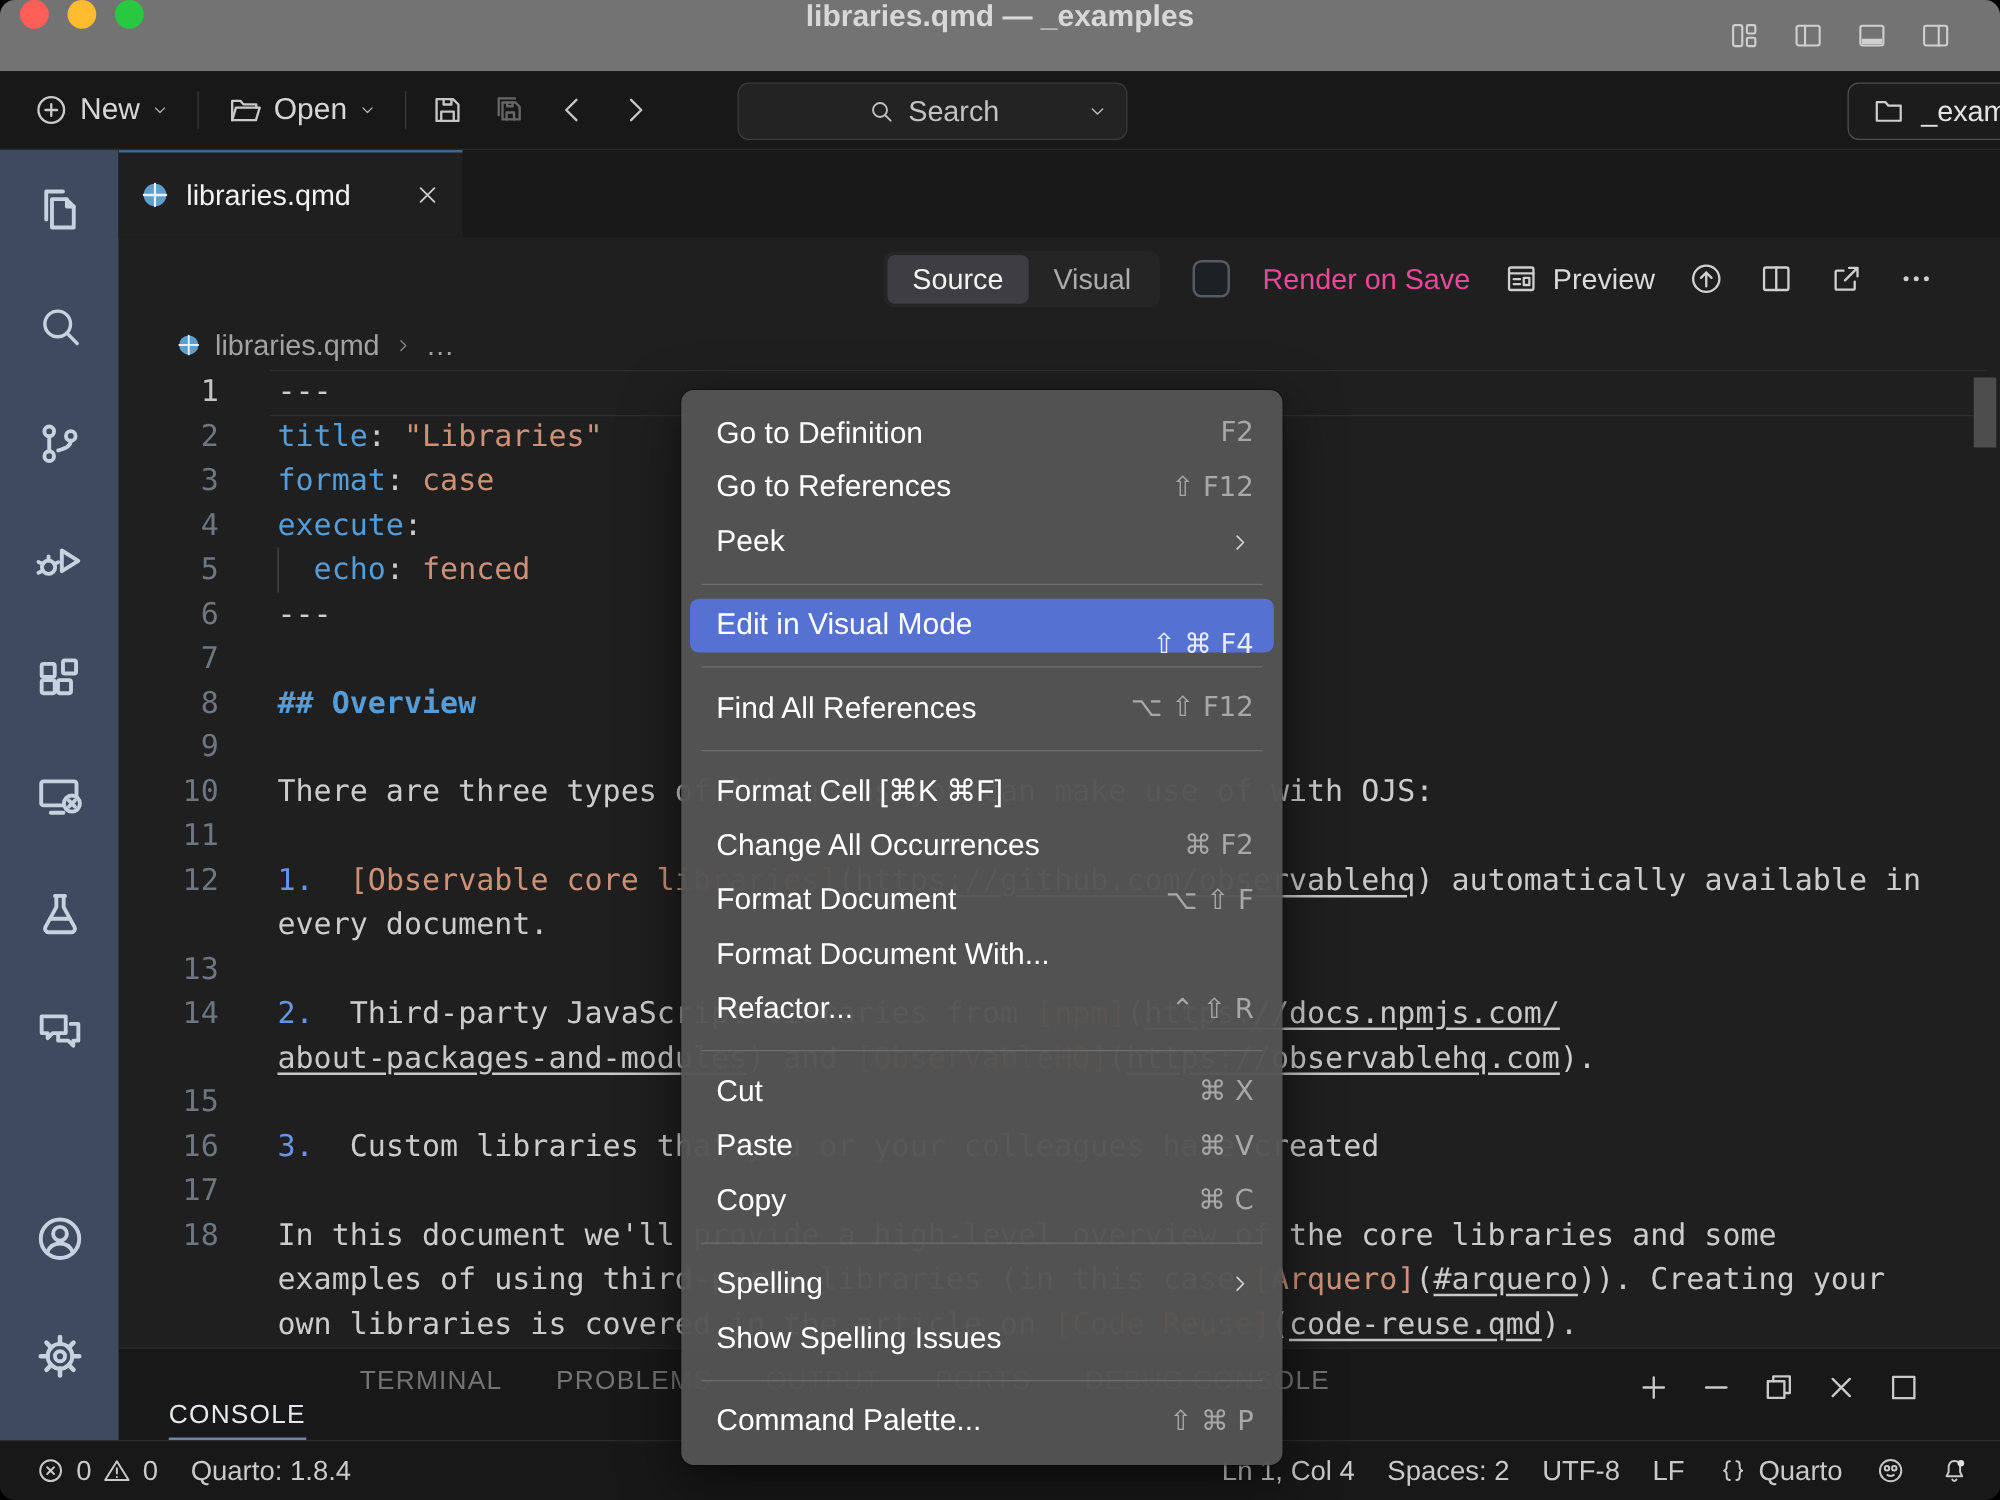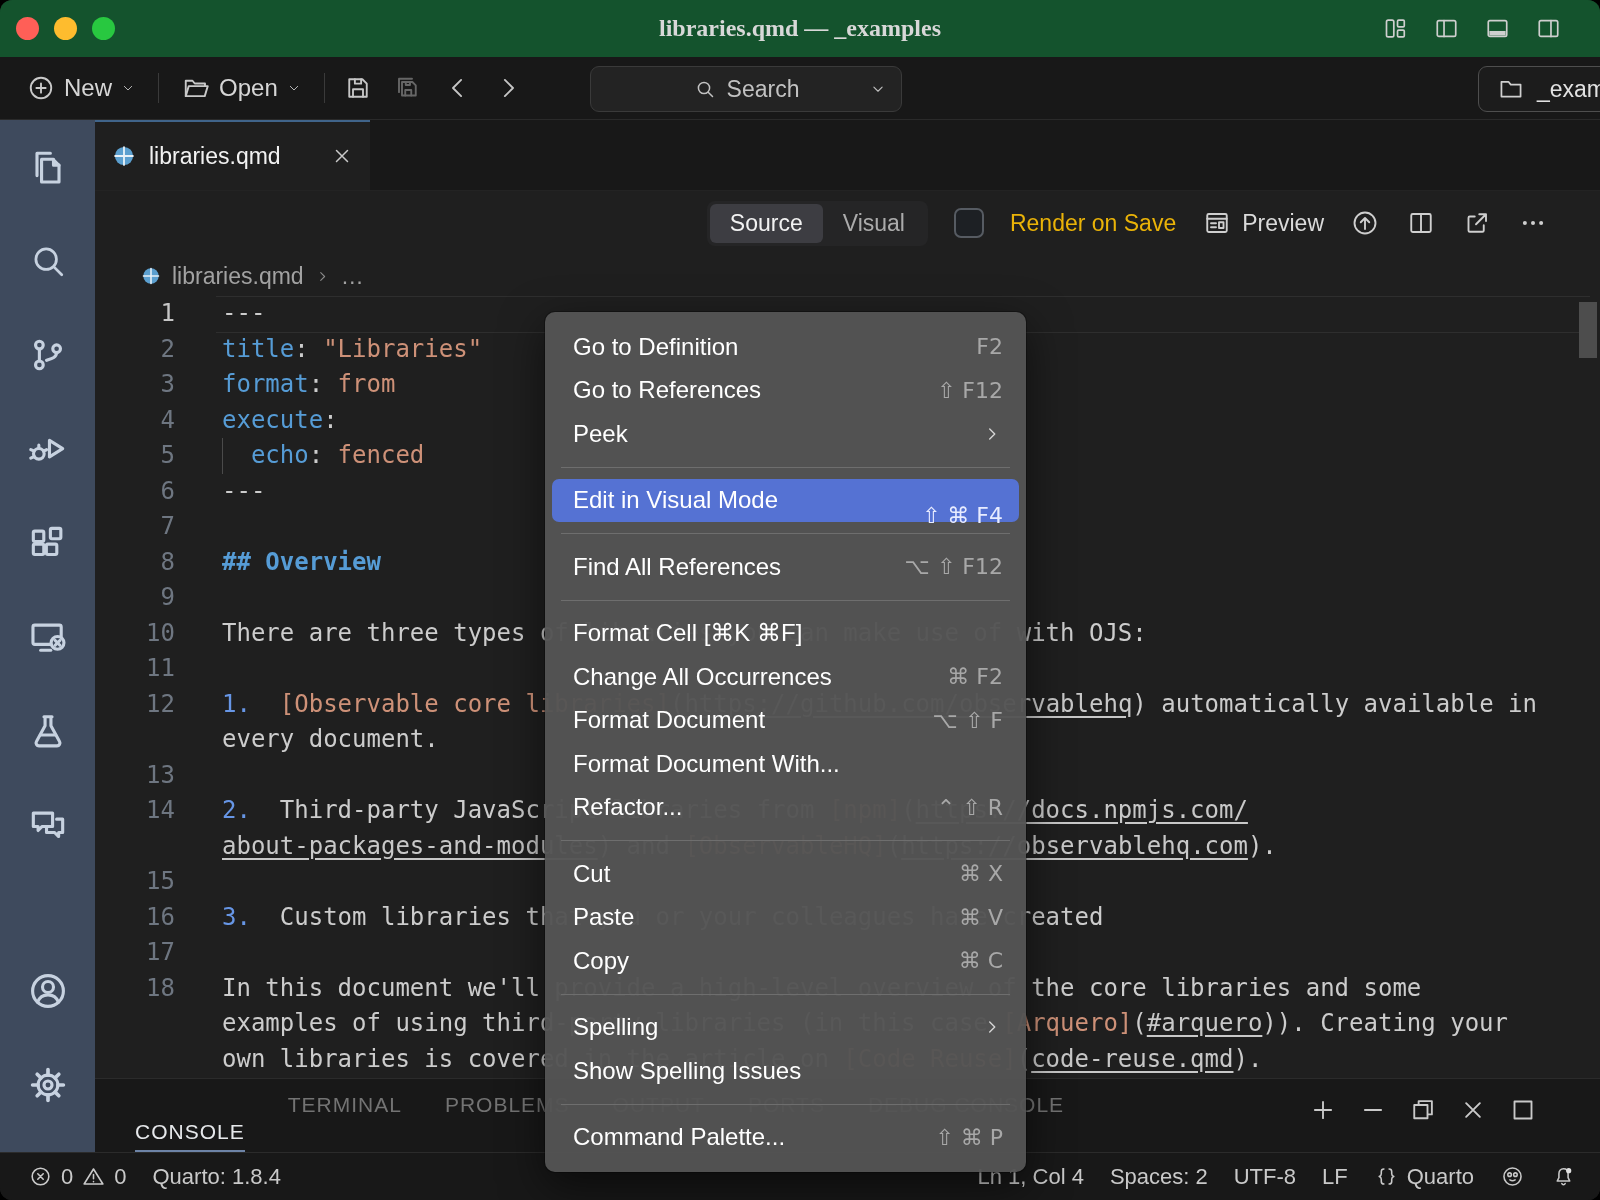--- a/index.html
+++ b/index.html
@@ -2,22 +2,22 @@
 <html><head>
 <meta charset="utf-8">
 <style>
   html,body{margin:0;padding:0;background:#000;}
   .window{position:relative;width:1600px;height:1200px;background:#1f1f1f;border-radius:12px;
           overflow:hidden;font-family:"Liberation Sans",sans-serif;color:#d6d6d6;}
   .ic{display:inline-flex;flex:none;}
   .ic svg{width:100%;height:100%;display:block;}
 
   
-  .titlebar{position:absolute;left:0;top:0;width:100%;height:57px;background:#14532d;
-            border-bottom:1px solid #101010;display:flex;align-items:center;font-family:Liberation Serif, serif;}
+  .titlebar{position:absolute;left:0;top:0;width:100%;height:57px;background:#737373;
+            border-bottom:1px solid #101010;display:flex;}
   .lights{display:flex;gap:15px;padding-left:16px;}
   .dot{width:23px;height:23px;border-radius:50%;}
   .dot.r{background:#ff5f57}.dot.y{background:#febc2e}.dot.g{background:#28c840}
   .wtitle{position:absolute;left:0;right:0;text-align:center;font-size:24px;font-weight:600;color:#d8d8d8;}
   .winicons{position:absolute;right:38px;top:0;height:57px;display:flex;align-items:center;gap:24px;color:#cfcfcf;}
   .winicons .ic{width:27px;height:27px;}
 
   
   .toolbar{position:absolute;left:0;top:57px;width:100%;height:62px;background:#181818;
            border-bottom:1px solid #2a2a2a;}
@@ -56,21 +56,21 @@
         display:flex;align-items:center;gap:12px;padding:0 16px;box-sizing:border-box;}
   .etab .ic{width:26px;height:26px;}
   .etab .tlabel{font-size:23px;color:#f2f2f2;flex:1;}
   .etab .tclose{width:24px;height:24px;color:#c9c9c9;}
   .actionsrow{position:absolute;left:0;top:70px;right:0;height:66px;display:flex;align-items:center;
               justify-content:flex-end;gap:26px;padding-right:52px;}
   .seg{display:flex;background:#252526;border-radius:8px;padding:3px;font-size:23px;}
   .seg .on{background:#3d3d42;border-radius:6px;color:#f2f2f2;padding:6px 20px;}
   .seg .off{color:#ababab;padding:6px 20px;}
   .chk{width:26px;height:26px;border:2px solid #565b62;border-radius:7px;background:#1d2024;}
-  .aclabel{font-size:23px;color:#eab308;}
+  .aclabel{font-size:23px;color:#ec4899;}
   .acbtn{display:flex;align-items:center;gap:10px;color:#dadada;font-size:23px;}
   .acbtn .ic,.aicon{width:30px;height:30px;color:#cfcfcf;}
   .breadcrumb{position:absolute;left:0;top:136px;right:0;height:40px;display:flex;align-items:center;
               gap:10px;padding-left:45px;color:#a2a2a2;font-size:23px;}
   .breadcrumb .ic{width:22px;height:22px;}
   .breadcrumb .bchev{width:17px;height:17px;color:#8b8b8b;}
 
   
   .codearea{position:absolute;left:0;top:176px;right:0;height:782px;
             font-family:"DejaVu Sans Mono",monospace;font-size:24px;line-height:35.5px;}
@@ -422,21 +422,21 @@
           </svg>
         </span>
       <span>…</span>
     </div>
 
     <div class="codearea" id="codearea">
       <div class="curline" id="curline"></div>
       <div class="vscroll"></div>
     <div class="crow"><div class="gut gcur">1</div><div class="lc"><span class="c-txt">---</span></div></div>
         <div class="crow"><div class="gut">2</div><div class="lc"><span class="c-key">title</span><span class="c-txt">: </span><span class="c-str">"Libraries"</span></div></div>
-        <div class="crow"><div class="gut">3</div><div class="lc"><span class="c-key">format</span><span class="c-txt">: </span><span class="c-str">from</span></div></div>
+        <div class="crow"><div class="gut">3</div><div class="lc"><span class="c-key">format</span><span class="c-txt">: </span><span class="c-str">case</span></div></div>
         <div class="crow"><div class="gut">4</div><div class="lc"><span class="c-key">execute</span><span class="c-txt">:</span></div></div>
         <div class="crow"><div class="gut">5</div><div class="lc"><span class="guide"></span><span class="c-key">  echo</span><span class="c-txt">: </span><span class="c-str">fenced</span></div></div>
         <div class="crow"><div class="gut">6</div><div class="lc"><span class="c-txt">---</span></div></div>
         <div class="crow"><div class="gut">7</div><div class="lc"></div></div>
         <div class="crow"><div class="gut">8</div><div class="lc"><span class="c-h">## Overview</span></div></div>
         <div class="crow"><div class="gut">9</div><div class="lc"></div></div>
         <div class="crow"><div class="gut">10</div><div class="lc"><span class="c-txt">There are three types of libraries you can make use of with OJS:</span></div></div>
         <div class="crow"><div class="gut">11</div><div class="lc"></div></div>
         <div class="crow"><div class="gut">12</div><div class="lc"><span class="c-li">1.</span><span class="c-txt">  </span><span class="c-link">[Observable core libraries]</span><span class="c-txt">(</span><span class="c-url">https://github.com/observablehq</span><span class="c-txt">) automatically available in</span></div></div>
         <div class="crow"><div class="gut"></div><div class="lc"><span class="c-txt">every document.</span></div></div>

